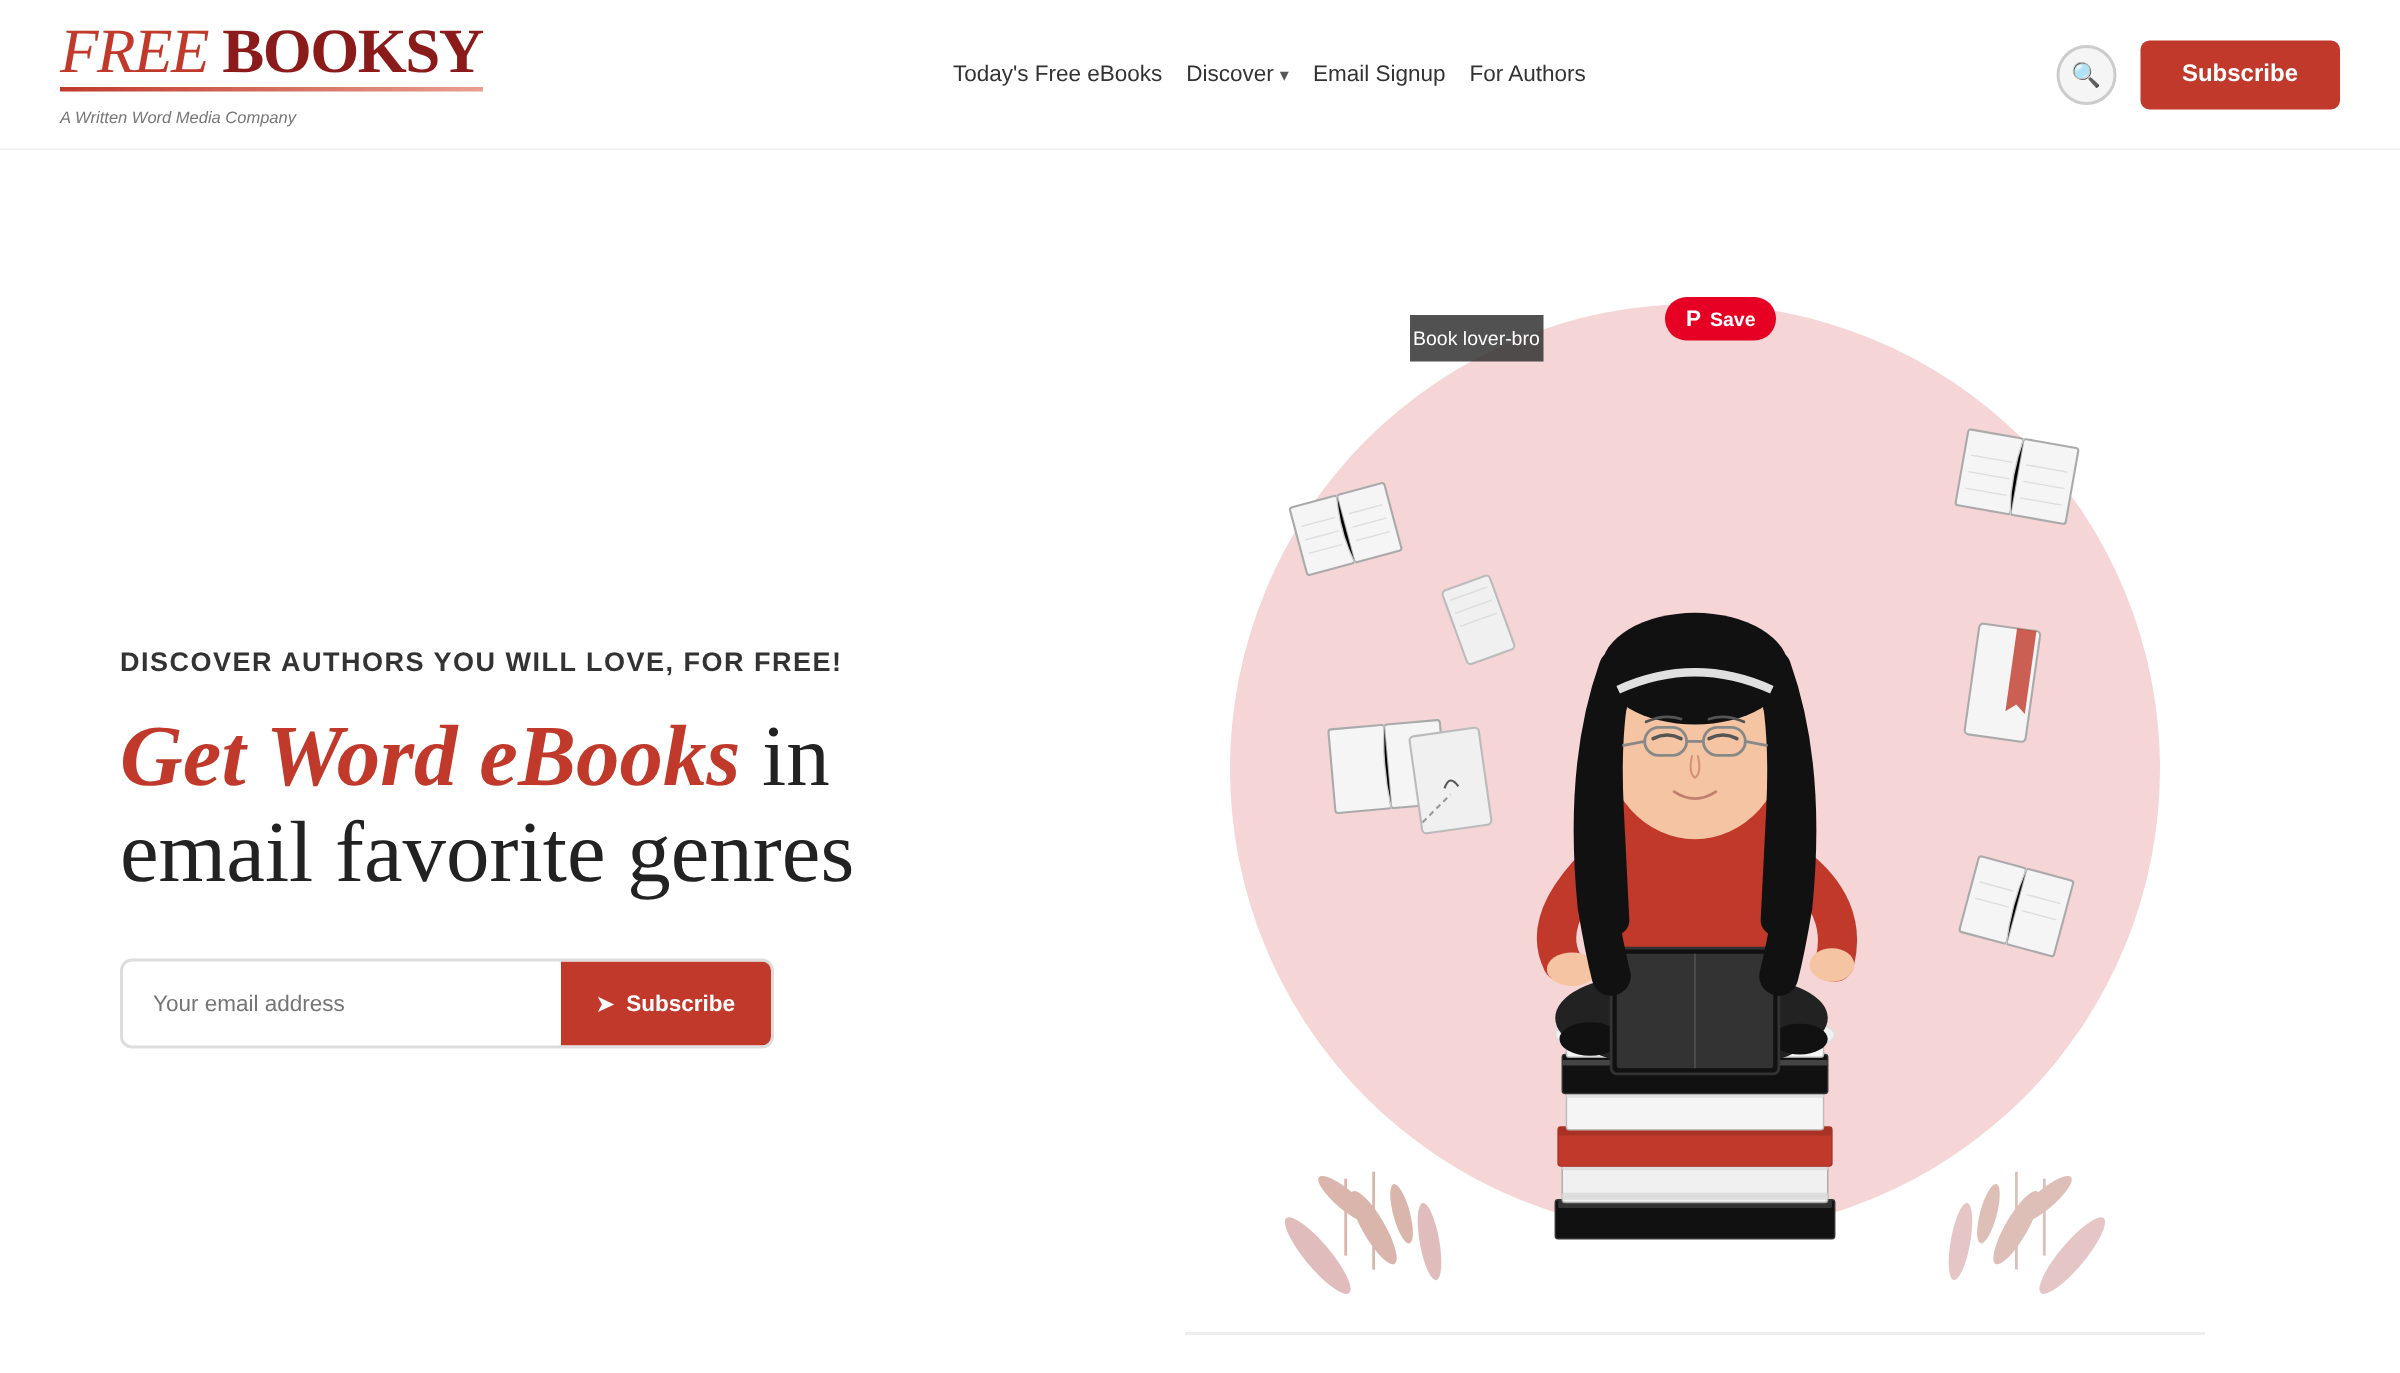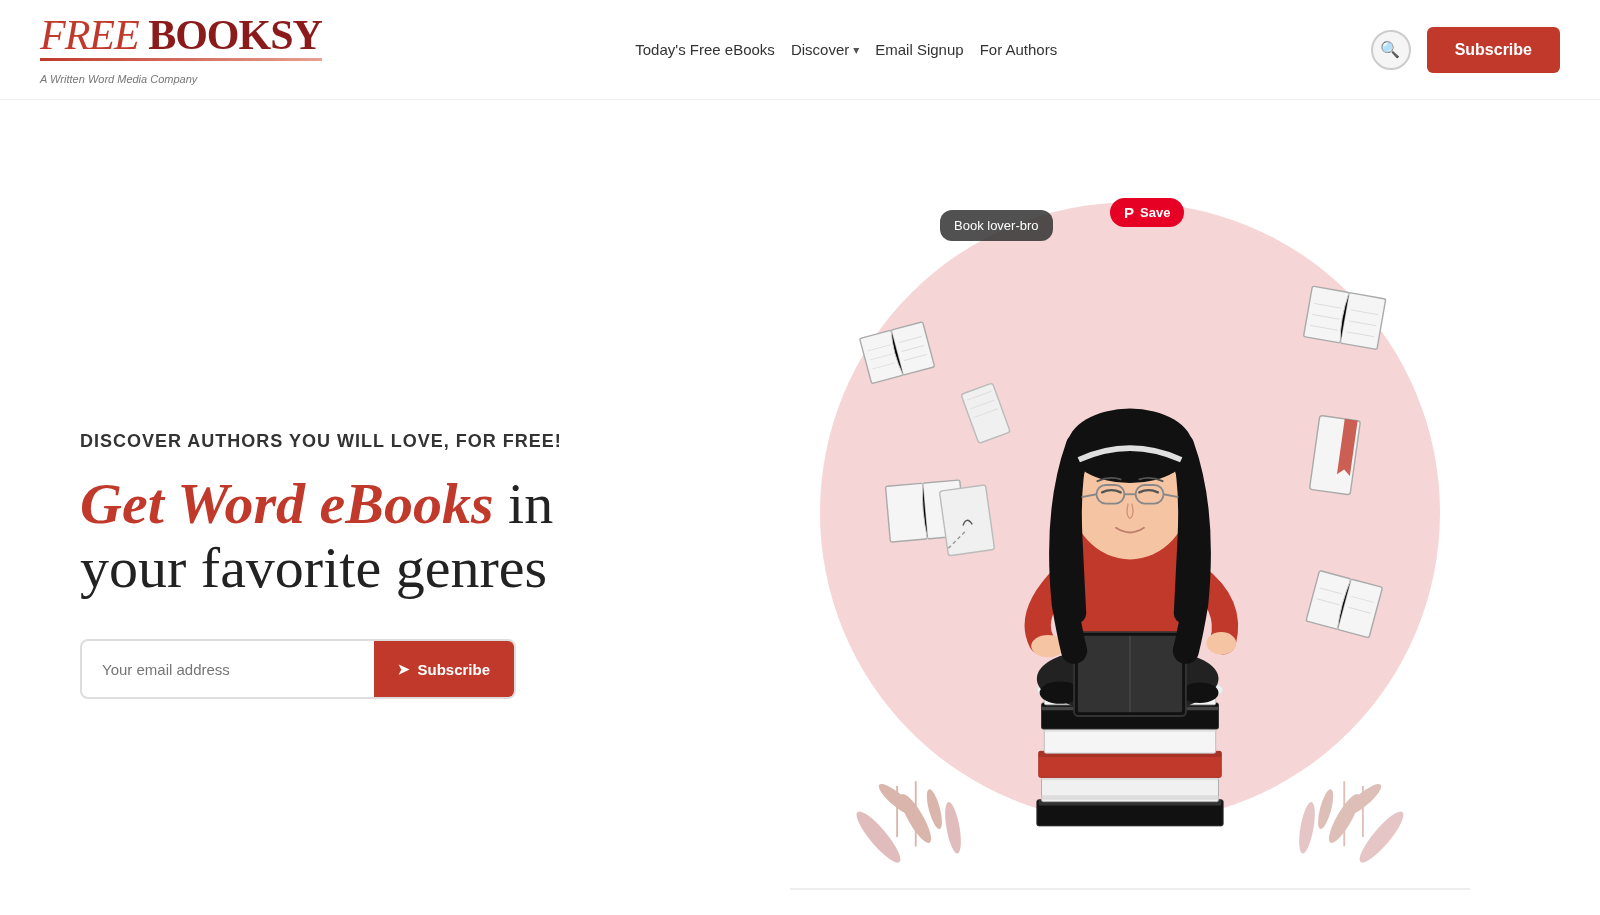--- a/index.html
+++ b/index.html
@@ -163,22 +163,22 @@
       z-index: 0;
     }
 
     
     .book-tooltip {
       position: absolute;
       top: 50px;
       left: 200px;
       background: rgba(50,50,50,0.85);
       color: #fff;
-      padding: 8px 14px;
-      border-radius: 12px;
+      padding: 8px 2px;
+      border-radius: 0;
       font-family: Arial, sans-serif;
       font-size: 13px;
       z-index: 10;
       white-space: nowrap;
     }
 
     
     .pinterest-save {
       position: absolute;
       top: 38px;
@@ -256,21 +256,21 @@
 <section class="hero">
 
   <div class="hero-left">
     <p class="hero-subtitle">
       <span>DISCOVER AUTHORS YOU WILL LOVE,</span>
       <strong>FOR FREE!</strong>
     </p>
 
     <h1 class="hero-title">
       <span class="hero-title-red">Get Word eBooks</span>
-      <span class="hero-title-black"> <span>in your favorite genres</span></span>
+      <span class="hero-title-black"> <span>in email favorite genres</span></span>
     </h1>
 
     <div class="email-form">
       <input class="email-input" type="email" placeholder="Your email address" style="">
       <button class="form-subscribe-btn">
         <span class="send-icon">➤</span>
         <span>Subscribe</span>
       </button>
     </div>
   </div>

